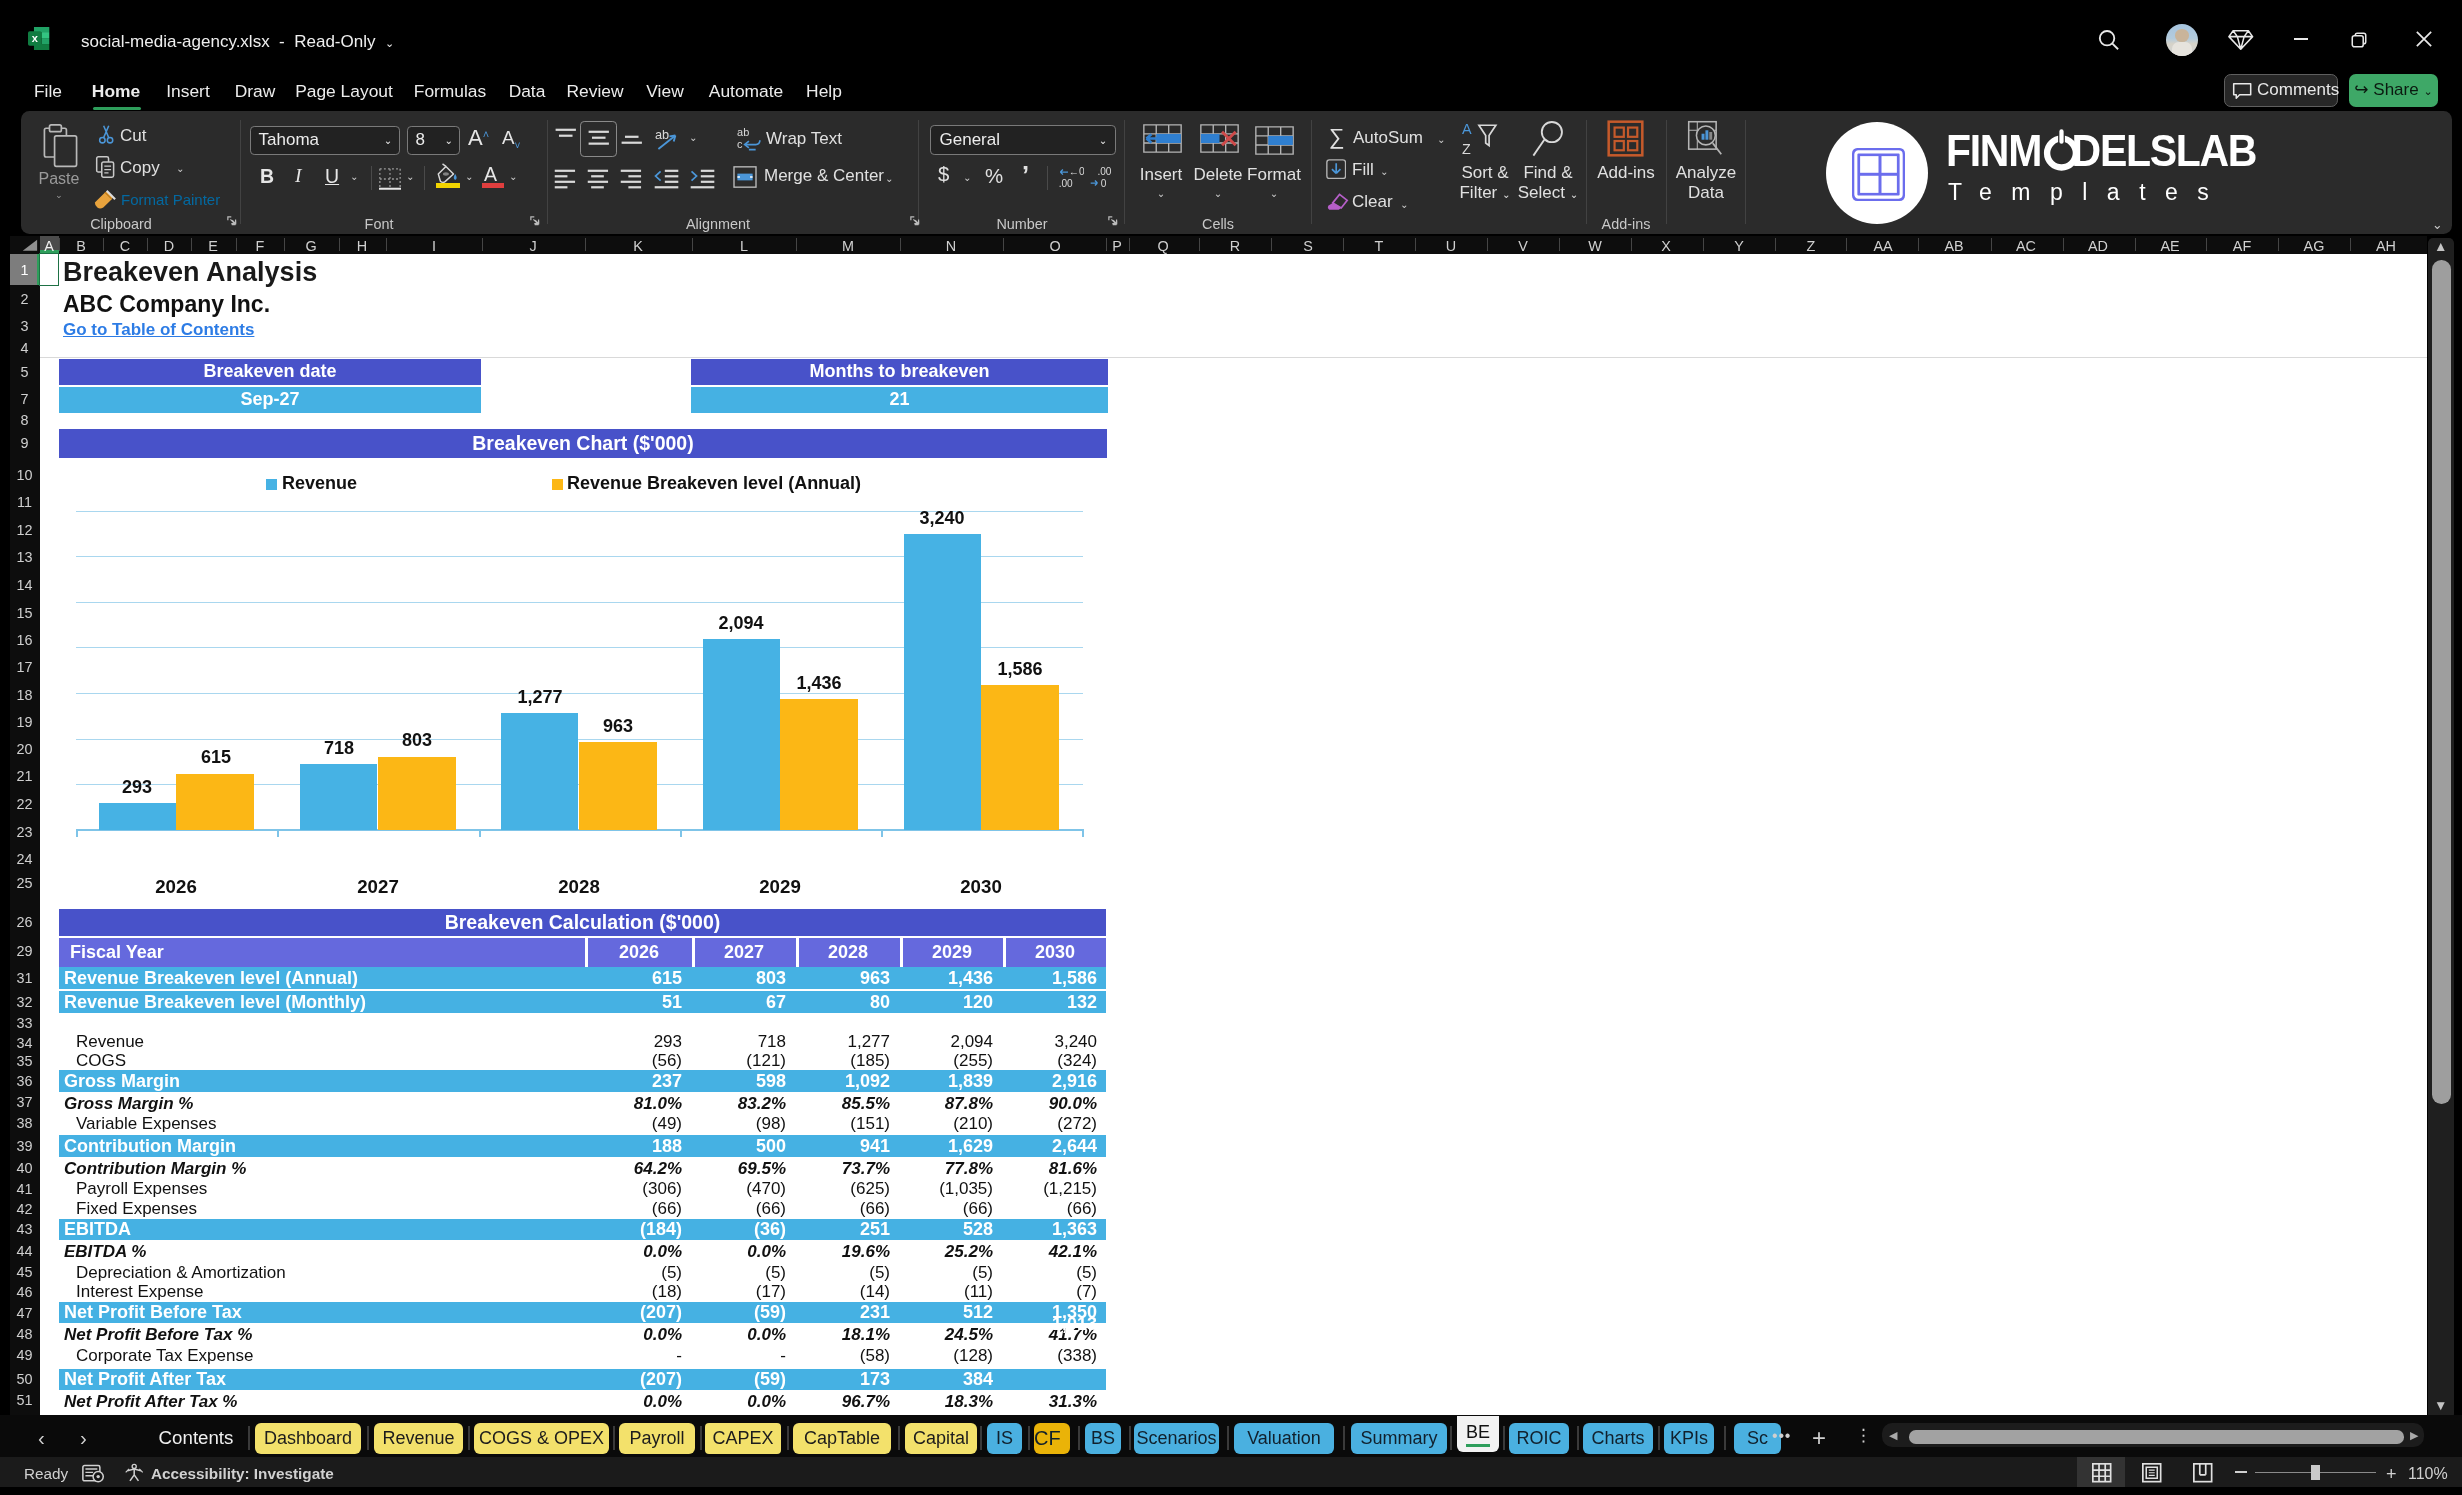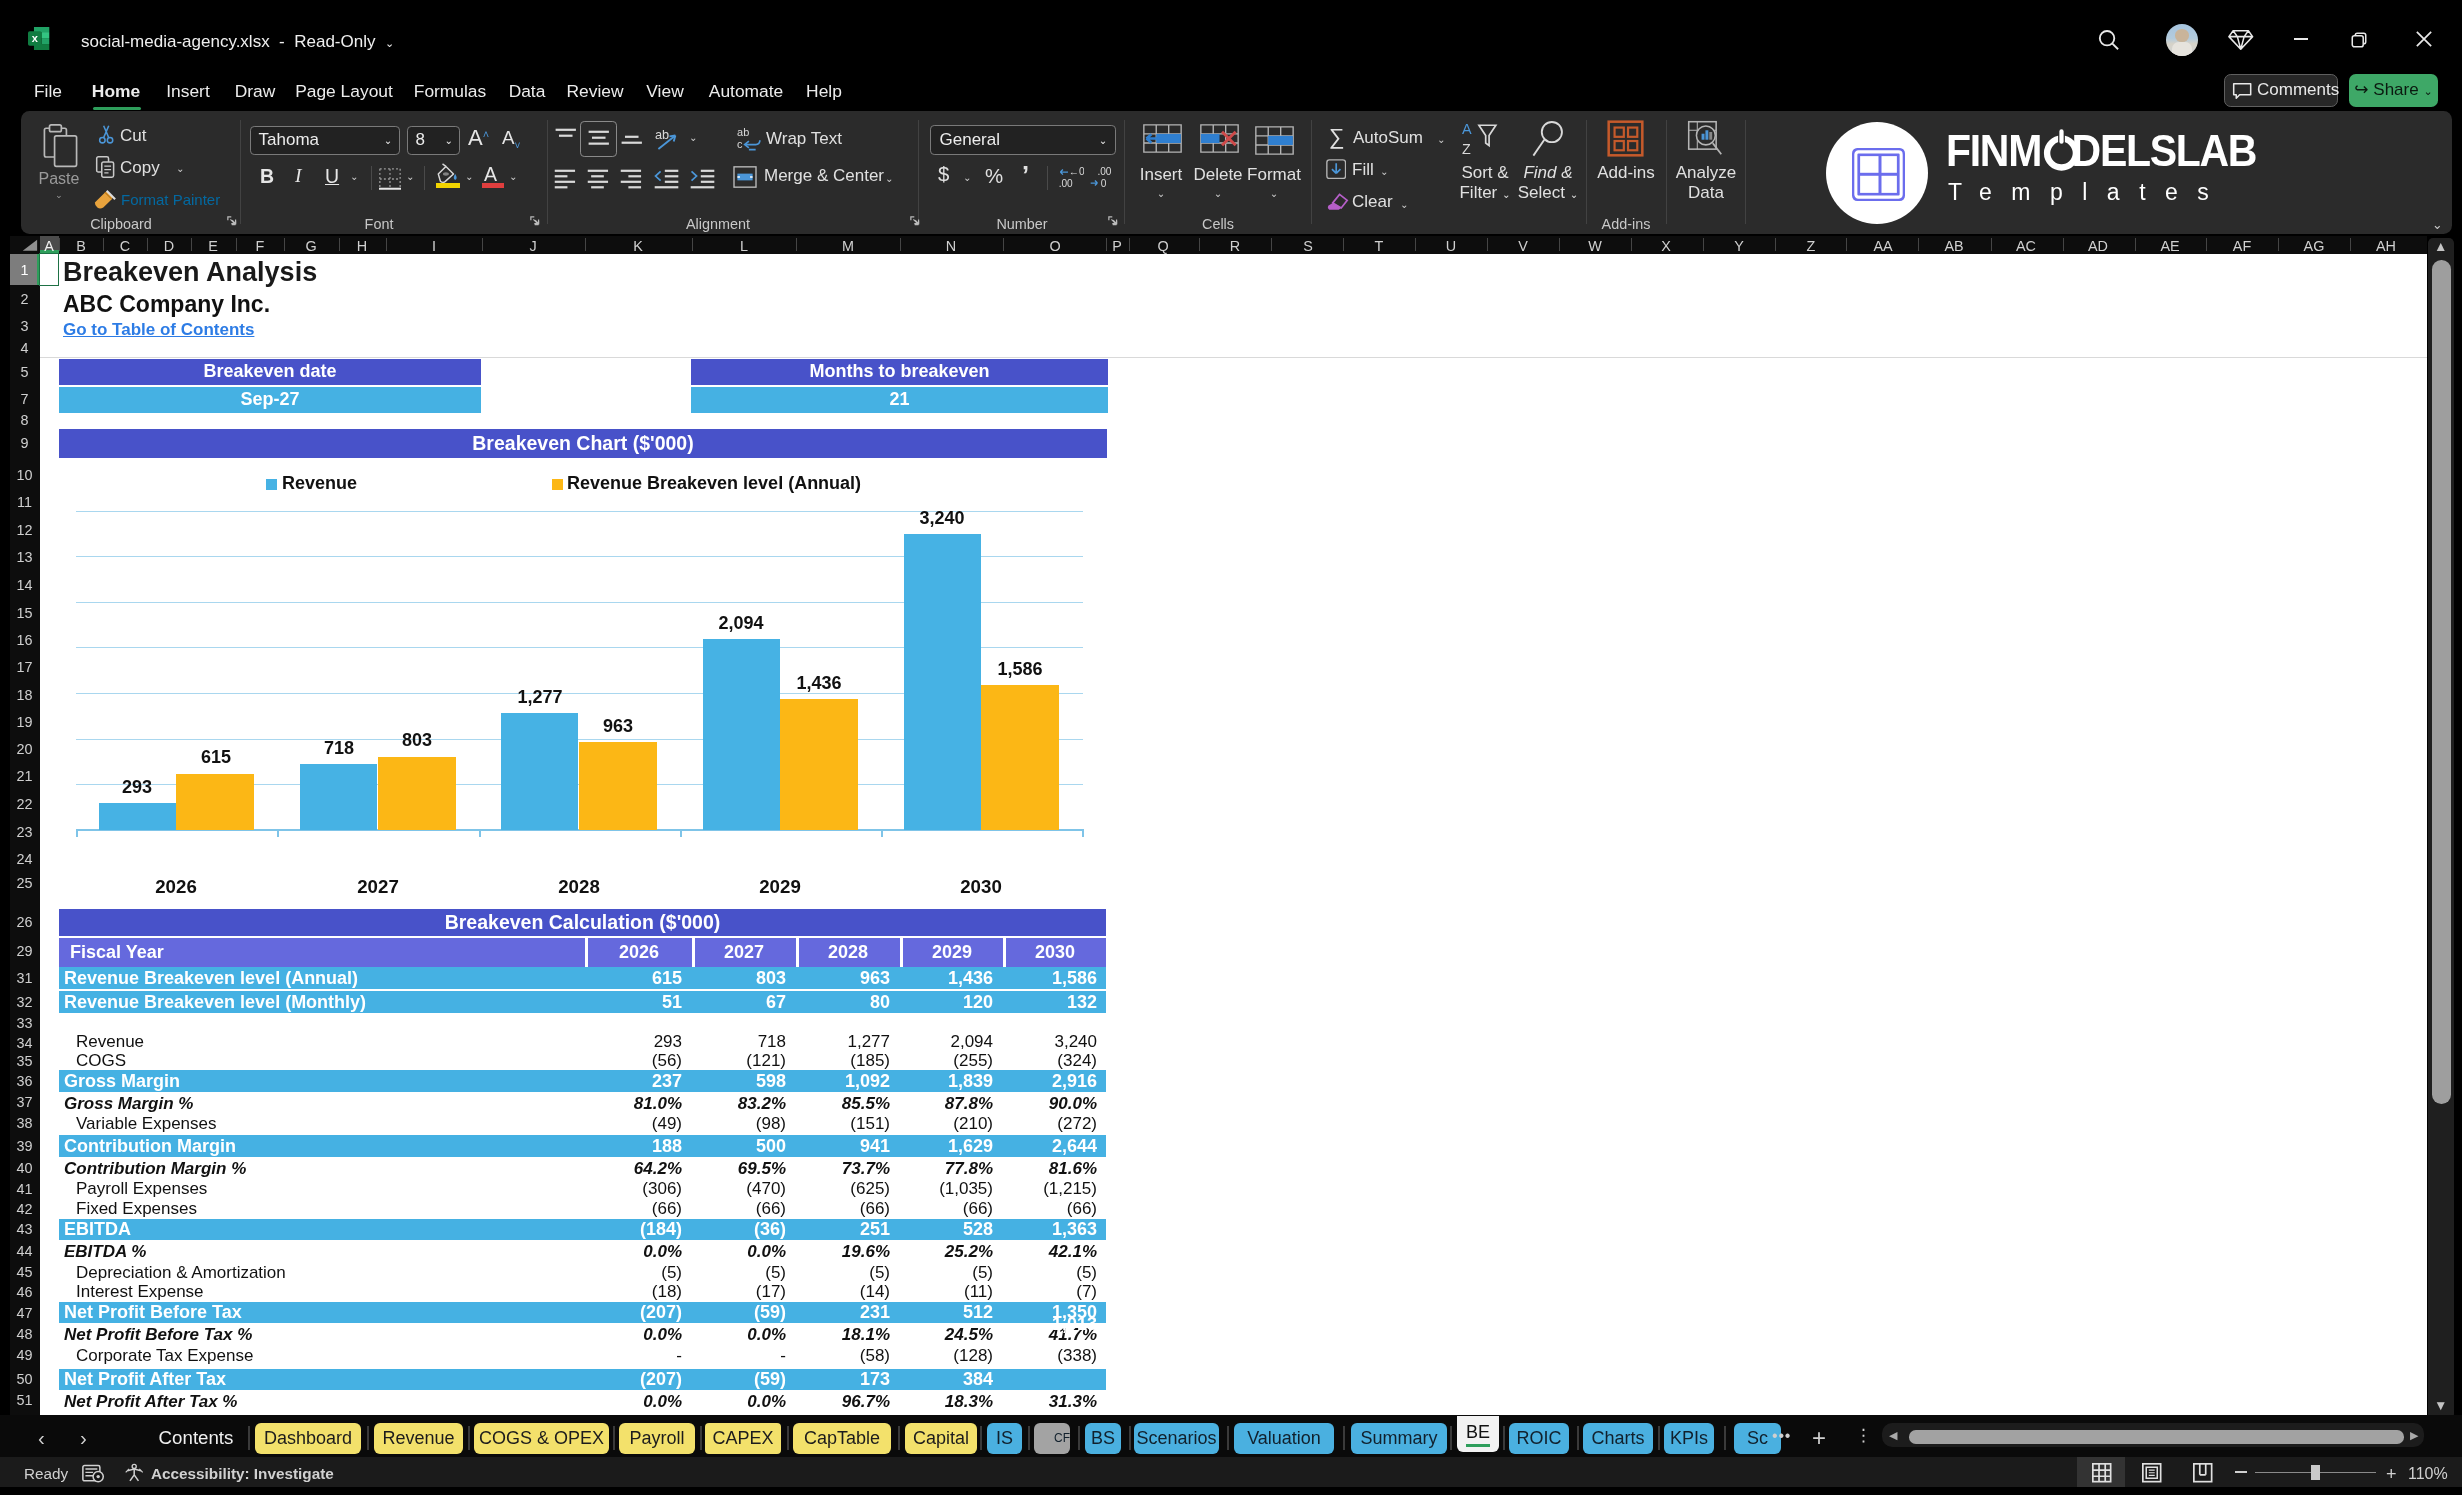--- a/index.html
+++ b/index.html
@@ -263,21 +263,21 @@
       <text x="0" y="16" font-size="17" fill="#4b96d8">A</text>
       <text x="0" y="40" font-size="17" fill="#d9d9d9">Z</text>
       <path d="M20 6 L40 6 L32 18 L32 30 L28 27 L28 18 Z" stroke="#d9d9d9" stroke-width="2" fill="none"></path>
     </svg>
 <div class="abs" style="left:1485px;top:163px;transform:translateX(-50%);font-size:17px;color:#e0e0e0;white-space:nowrap;">Sort &amp;</div>
 <div class="abs" style="left:1485px;top:183px;transform:translateX(-50%);font-size:17px;color:#e0e0e0;white-space:nowrap;">Filter&nbsp;<span style="font-size:10.2px;">⌄</span></div>
 <svg class="abs" style="left:1530px;top:120px" width="37" height="41" viewBox="0 0 44 48">
       <circle cx="26" cy="14" r="12" stroke="#d9d9d9" stroke-width="2.2" fill="none"></circle>
       <line x1="17" y1="23" x2="4" y2="42" stroke="#d9d9d9" stroke-width="2.2"></line>
     </svg>
-<div class="abs" style="left:1548px;top:163px;transform:translateX(-50%);font-size:17px;color:#e0e0e0;white-space:nowrap;font-style:italic;">Find &amp;</div>
+<div class="abs" style="left:1548px;top:163px;transform:translateX(-50%);font-size:17px;color:#e0e0e0;white-space:nowrap;">Find &amp;</div>
 <div class="abs" style="left:1548px;top:183px;transform:translateX(-50%);font-size:17px;color:#e0e0e0;white-space:nowrap;">Select&nbsp;<span style="font-size:10.2px;">⌄</span></div>
 <svg class="abs" style="left:1607px;top:120px" width="37" height="37" viewBox="0 0 44 44">
       <rect x="2" y="2" width="40" height="40" stroke="#c55a2b" stroke-width="3" fill="none"></rect>
       <rect x="9" y="9" width="11" height="11" stroke="#c55a2b" stroke-width="2.6" fill="none"></rect>
       <rect x="25" y="9" width="11" height="11" stroke="#c55a2b" stroke-width="2.6" fill="none"></rect>
       <rect x="9" y="25" width="11" height="11" stroke="#c55a2b" stroke-width="2.6" fill="none"></rect>
       <rect x="25" y="25" width="11" height="11" stroke="#c55a2b" stroke-width="2.6" fill="none"></rect>
     </svg>
 <div class="abs" style="left:1626px;top:163px;transform:translateX(-50%);font-size:17px;color:#e0e0e0;">Add-ins</div>
 <svg class="abs" style="left:1687px;top:120px" width="36" height="36" viewBox="0 0 42 42">
@@ -635,21 +635,21 @@
 <div class="abs" style="left:80px;top:1427px;font-size:20.4px;color:#cfcfcf;">›</div>
 <div class="abs" style="left:196px;top:1438px;transform:translate(-50%,-50%);font-size:18.7px;color:#f0f0f0;">Contents</div>
 <div class="abs" style="left:255px;top:1423px;width:106px;height:31px;background:#f3e16b;border-radius:6px;color:#1c1c1c;font-size:18px;text-align:center;line-height:30px;white-space:nowrap;">Dashboard</div>
 <div class="abs" style="left:374px;top:1423px;width:89px;height:31px;background:#f3e16b;border-radius:6px;color:#1c1c1c;font-size:18px;text-align:center;line-height:30px;white-space:nowrap;">Revenue</div>
 <div class="abs" style="left:474px;top:1423px;width:135px;height:31px;background:#f3e16b;border-radius:6px;color:#1c1c1c;font-size:18px;text-align:center;line-height:30px;white-space:nowrap;">COGS &amp; OPEX</div>
 <div class="abs" style="left:619px;top:1423px;width:76px;height:31px;background:#f3e16b;border-radius:6px;color:#1c1c1c;font-size:18px;text-align:center;line-height:30px;white-space:nowrap;">Payroll</div>
 <div class="abs" style="left:705px;top:1423px;width:76px;height:31px;background:#f3e16b;border-radius:4px;color:#1c1c1c;font-size:18px;text-align:center;line-height:30px;white-space:nowrap;">CAPEX</div>
 <div class="abs" style="left:793px;top:1423px;width:98px;height:31px;background:#f3e16b;border-radius:6px;color:#1c1c1c;font-size:18px;text-align:center;line-height:30px;white-space:nowrap;">CapTable</div>
 <div class="abs" style="left:905px;top:1423px;width:72px;height:31px;background:#f3e16b;border-radius:6px;color:#1c1c1c;font-size:18px;text-align:center;line-height:30px;white-space:nowrap;">Capital</div>
 <div class="abs" style="left:987px;top:1423px;width:35px;height:31px;background:#4ab0e0;border-radius:6px;color:#11202c;font-size:18px;text-align:center;line-height:30px;overflow:hidden;white-space:nowrap;">IS</div>
-<div class="abs" style="left:1034px;top:1423px;width:36px;height:31px;background:#a3a3a3;border-radius:6px;color:#11202c;font-size:12px;text-align:right;line-height:30px;overflow:hidden;white-space:nowrap;">CF</div>
+<div class="abs" style="left:1034px;top:1423px;width:36px;height:31px;background:#eab308;border-radius:6px;color:#11202c;font-size:20px;text-align:left;line-height:30px;overflow:hidden;white-space:nowrap;">CF</div>
 <div class="abs" style="left:1085px;top:1423px;width:36px;height:31px;background:#4ab0e0;border-radius:6px;color:#11202c;font-size:18px;text-align:center;line-height:30px;overflow:hidden;white-space:nowrap;">BS</div>
 <div class="abs" style="left:1134px;top:1423px;width:85px;height:31px;background:#4ab0e0;border-radius:6px;color:#11202c;font-size:18px;text-align:center;line-height:30px;overflow:hidden;white-space:nowrap;">Scenarios</div>
 <div class="abs" style="left:1234px;top:1423px;width:100px;height:31px;background:#4ab0e0;border-radius:6px;color:#11202c;font-size:18px;text-align:center;line-height:30px;overflow:hidden;white-space:nowrap;">Valuation</div>
 <div class="abs" style="left:1351px;top:1423px;width:96px;height:31px;background:#4ab0e0;border-radius:6px;color:#11202c;font-size:18px;text-align:center;line-height:30px;overflow:hidden;white-space:nowrap;">Summary</div>
 <div class="abs" style="left:1509px;top:1423px;width:60px;height:31px;background:#4ab0e0;border-radius:6px;color:#11202c;font-size:18px;text-align:center;line-height:30px;overflow:hidden;white-space:nowrap;">ROIC</div>
 <div class="abs" style="left:1583px;top:1423px;width:70px;height:31px;background:#4ab0e0;border-radius:6px;color:#11202c;font-size:18px;text-align:center;line-height:30px;overflow:hidden;white-space:nowrap;">Charts</div>
 <div class="abs" style="left:1664px;top:1423px;width:50px;height:31px;background:#4ab0e0;border-radius:6px;color:#11202c;font-size:18px;text-align:center;line-height:30px;overflow:hidden;white-space:nowrap;">KPIs</div>
 <div class="abs" style="left:1734px;top:1423px;width:47px;height:31px;background:#4ab0e0;border-radius:6px;color:#11202c;font-size:18px;text-align:center;line-height:30px;overflow:hidden;white-space:nowrap;">Sc</div>
 <div class="abs" style="left:248px;top:1426px;width:1.7px;height:24px;background:#3a3a3a;"></div>
 <div class="abs" style="left:367px;top:1426px;width:1.7px;height:24px;background:#3a3a3a;"></div>

